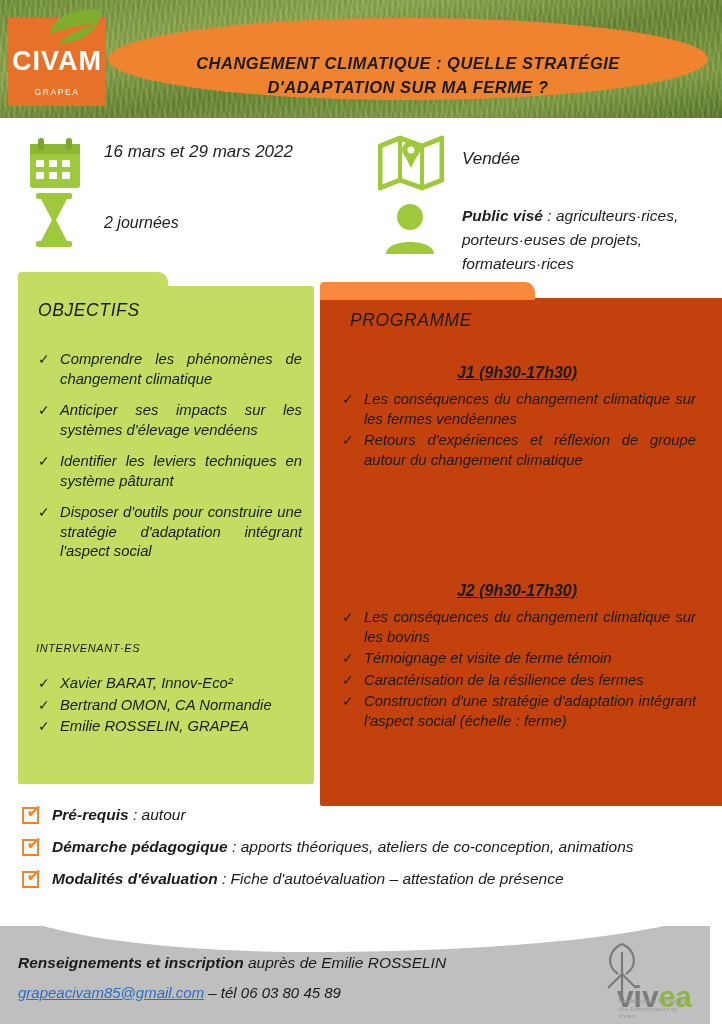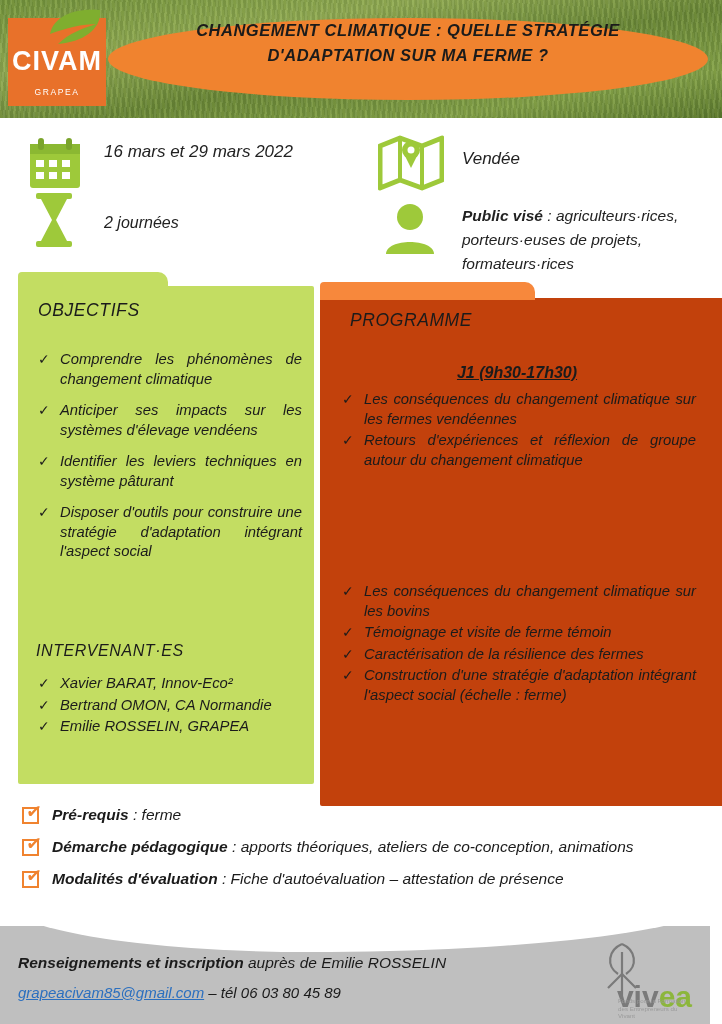--- a/index.html
+++ b/index.html
@@ -32,21 +32,21 @@
   .logo-civam {
     color: #fff; font-weight: bold; font-size: 27px; letter-spacing: 1px;
     font-family: "Liberation Sans", sans-serif; line-height: 1; margin-top: 20px;
   }
   .logo-grapea {
     color: #fff; font-size: 8.5px; letter-spacing: 1.6px; margin-top: 12px;
   }
   .title-blob {
     position: absolute; left: 108px; top: 18px; width: 600px; height: 82px;
     background: #f0832f; border-radius: 50% / 50%;
-    display: flex; align-items: flex-start; justify-content: center;
+    display: flex; align-items: flex-end; justify-content: center;
     z-index: 2;
   }
   .title-text {
     color: #1b1b1b; font-weight: bold; font-size: 16.5px; letter-spacing: .5px;
     text-align: center; line-height: 1.5; font-style: italic;
     font-family: "Liberation Sans", sans-serif;
     text-transform: uppercase;
     padding: 0 28px;
   }
 
@@ -77,21 +77,21 @@
   }
   .panel-orange:before {
     content:""; position:absolute; left:0; top:-16px; width:215px; height:18px;
     background:#f7883c; border-radius: 4px 10px 0 0;
   }
   .panel-h {
     font-weight: normal; font-style: italic; font-size: 17.5px; color: #1b1b1b;
     letter-spacing: .6px;
   }
   .g-title { position: absolute; left: 20px; top: 14px; }
-  .g-title2 { position: absolute; left: 18px; top: 356px; font-size: 16px; }
+  .g-title2 { position: absolute; left: 18px; top: 356px; font-size: 11px; }
   .o-title { position: absolute; left: 30px; top: 12px; }
 
   ul.checks { list-style: none; }
   ul.checks li {
     position: relative; padding-left: 26px; margin-bottom: 2px;
     font-size: 14.8px; color: #1b1b1b; line-height: 1.32; font-style: italic;
     text-align: justify;
   }
   ul.checks li:before {
     content: "\2713"; position: absolute; left: 4px; top: 0px;
@@ -219,33 +219,34 @@
 
     <div class="o-sec1">
       <div class="o-day">J1 (9h30-17h30)</div>
       <ul class="checks">
         <li>Les conséquences du changement climatique sur les fermes vendéennes</li>
         <li>Retours d'expériences et réflexion de groupe autour du changement climatique</li>
       </ul>
     </div>
 
     <div class="o-sec2">
+      <div class="o-day">J2 (9h30-17h30)</div>
       <ul class="checks">
         <li>Les conséquences du changement climatique sur les bovins</li>
         <li>Témoignage et visite de ferme témoin</li>
         <li>Caractérisation de la résilience des fermes</li>
         <li>Construction d'une stratégie d'adaptation intégrant l'aspect social (échelle : ferme)</li>
       </ul>
     </div>
   </div>
 
   <div class="notes">
     <div class="note">
       <span class="cbox"></span><span class="ctick">✓</span>
-      <b>Pré-requis</b><span> : ferme</span>
+      <b>Pré-requis</b><span> : autour</span>
     </div>
     <div class="note">
       <span class="cbox"></span><span class="ctick">✓</span>
       <b>Démarche pédagogique</b><span> : apports théoriques, ateliers de co-conception, animations</span>
     </div>
     <div class="note">
       <span class="cbox"></span><span class="ctick">✓</span>
       <b>Modalités d'évaluation</b><span> : Fiche d'autoévaluation – attestation de présence</span>
     </div>
   </div>

